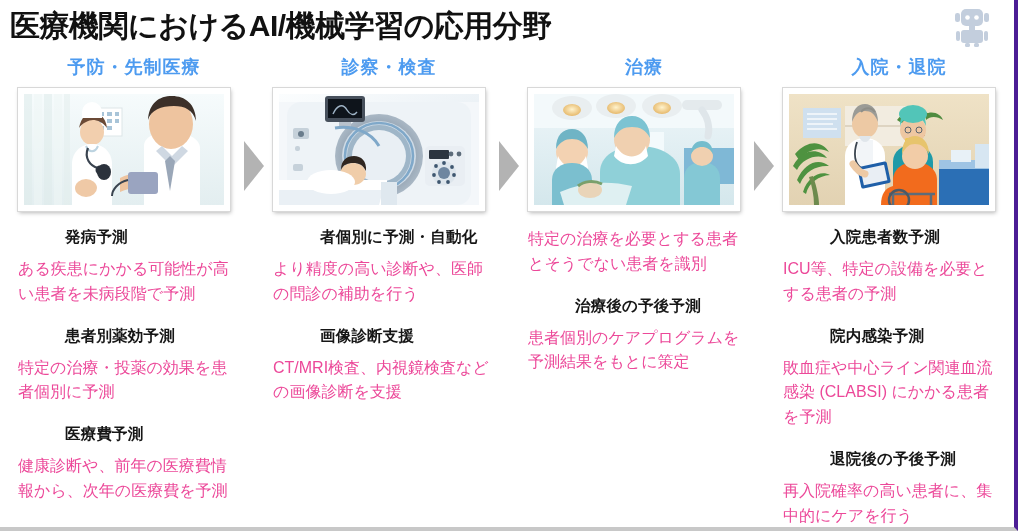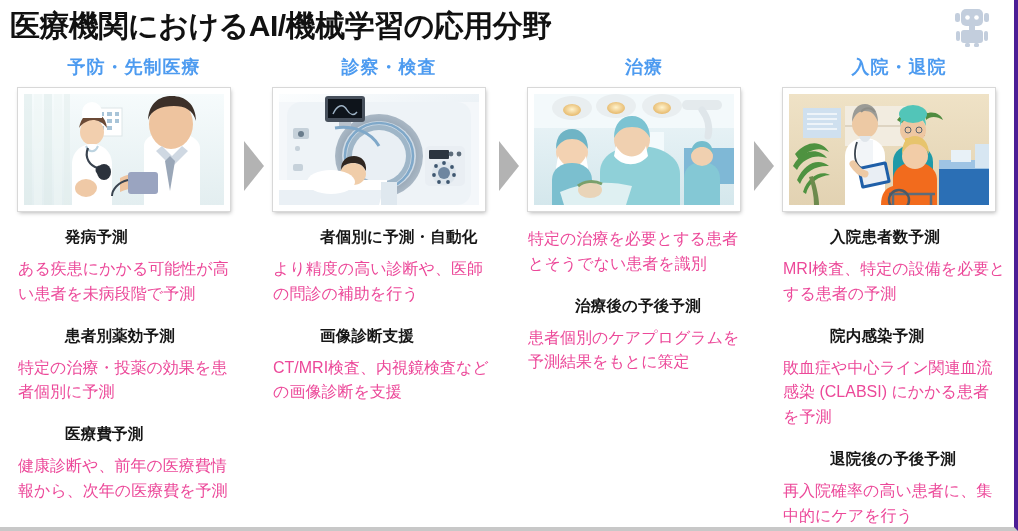--- a/index.html
+++ b/index.html
@@ -424,21 +424,21 @@
         <circle cx="110" cy="106" r="10" fill="none" stroke="#4c5a66" stroke-width="2.5"></circle>
 
         <rect x="150" y="74" width="50" height="37" fill="#2b6fb5"></rect>
         <rect x="150" y="66" width="50" height="9" fill="#9fc4e4"></rect>
         <rect x="162" y="56" width="20" height="12" fill="#e8f1f7"></rect>
         <rect x="186" y="50" width="14" height="24" fill="#d7e6f2"></rect>
       </svg>
     </div>
     <div class="items">
       <div class="item-title">入院患者数予測</div>
-      <div class="item-body">MRI検査、特定の設備を必要と
+      <div class="item-body">ICU等、特定の設備を必要と
 する患者の予測</div>
       <div class="item-title">院内感染予測</div>
       <div class="item-body">敗血症や中心ライン関連血流
 感染 (CLABSI) にかかる患者
 を予測</div>
       <div class="item-title">退院後の予後予測</div>
       <div class="item-body last">再入院確率の高い患者に、集
 中的にケアを行う</div>
     </div>
   </div>

